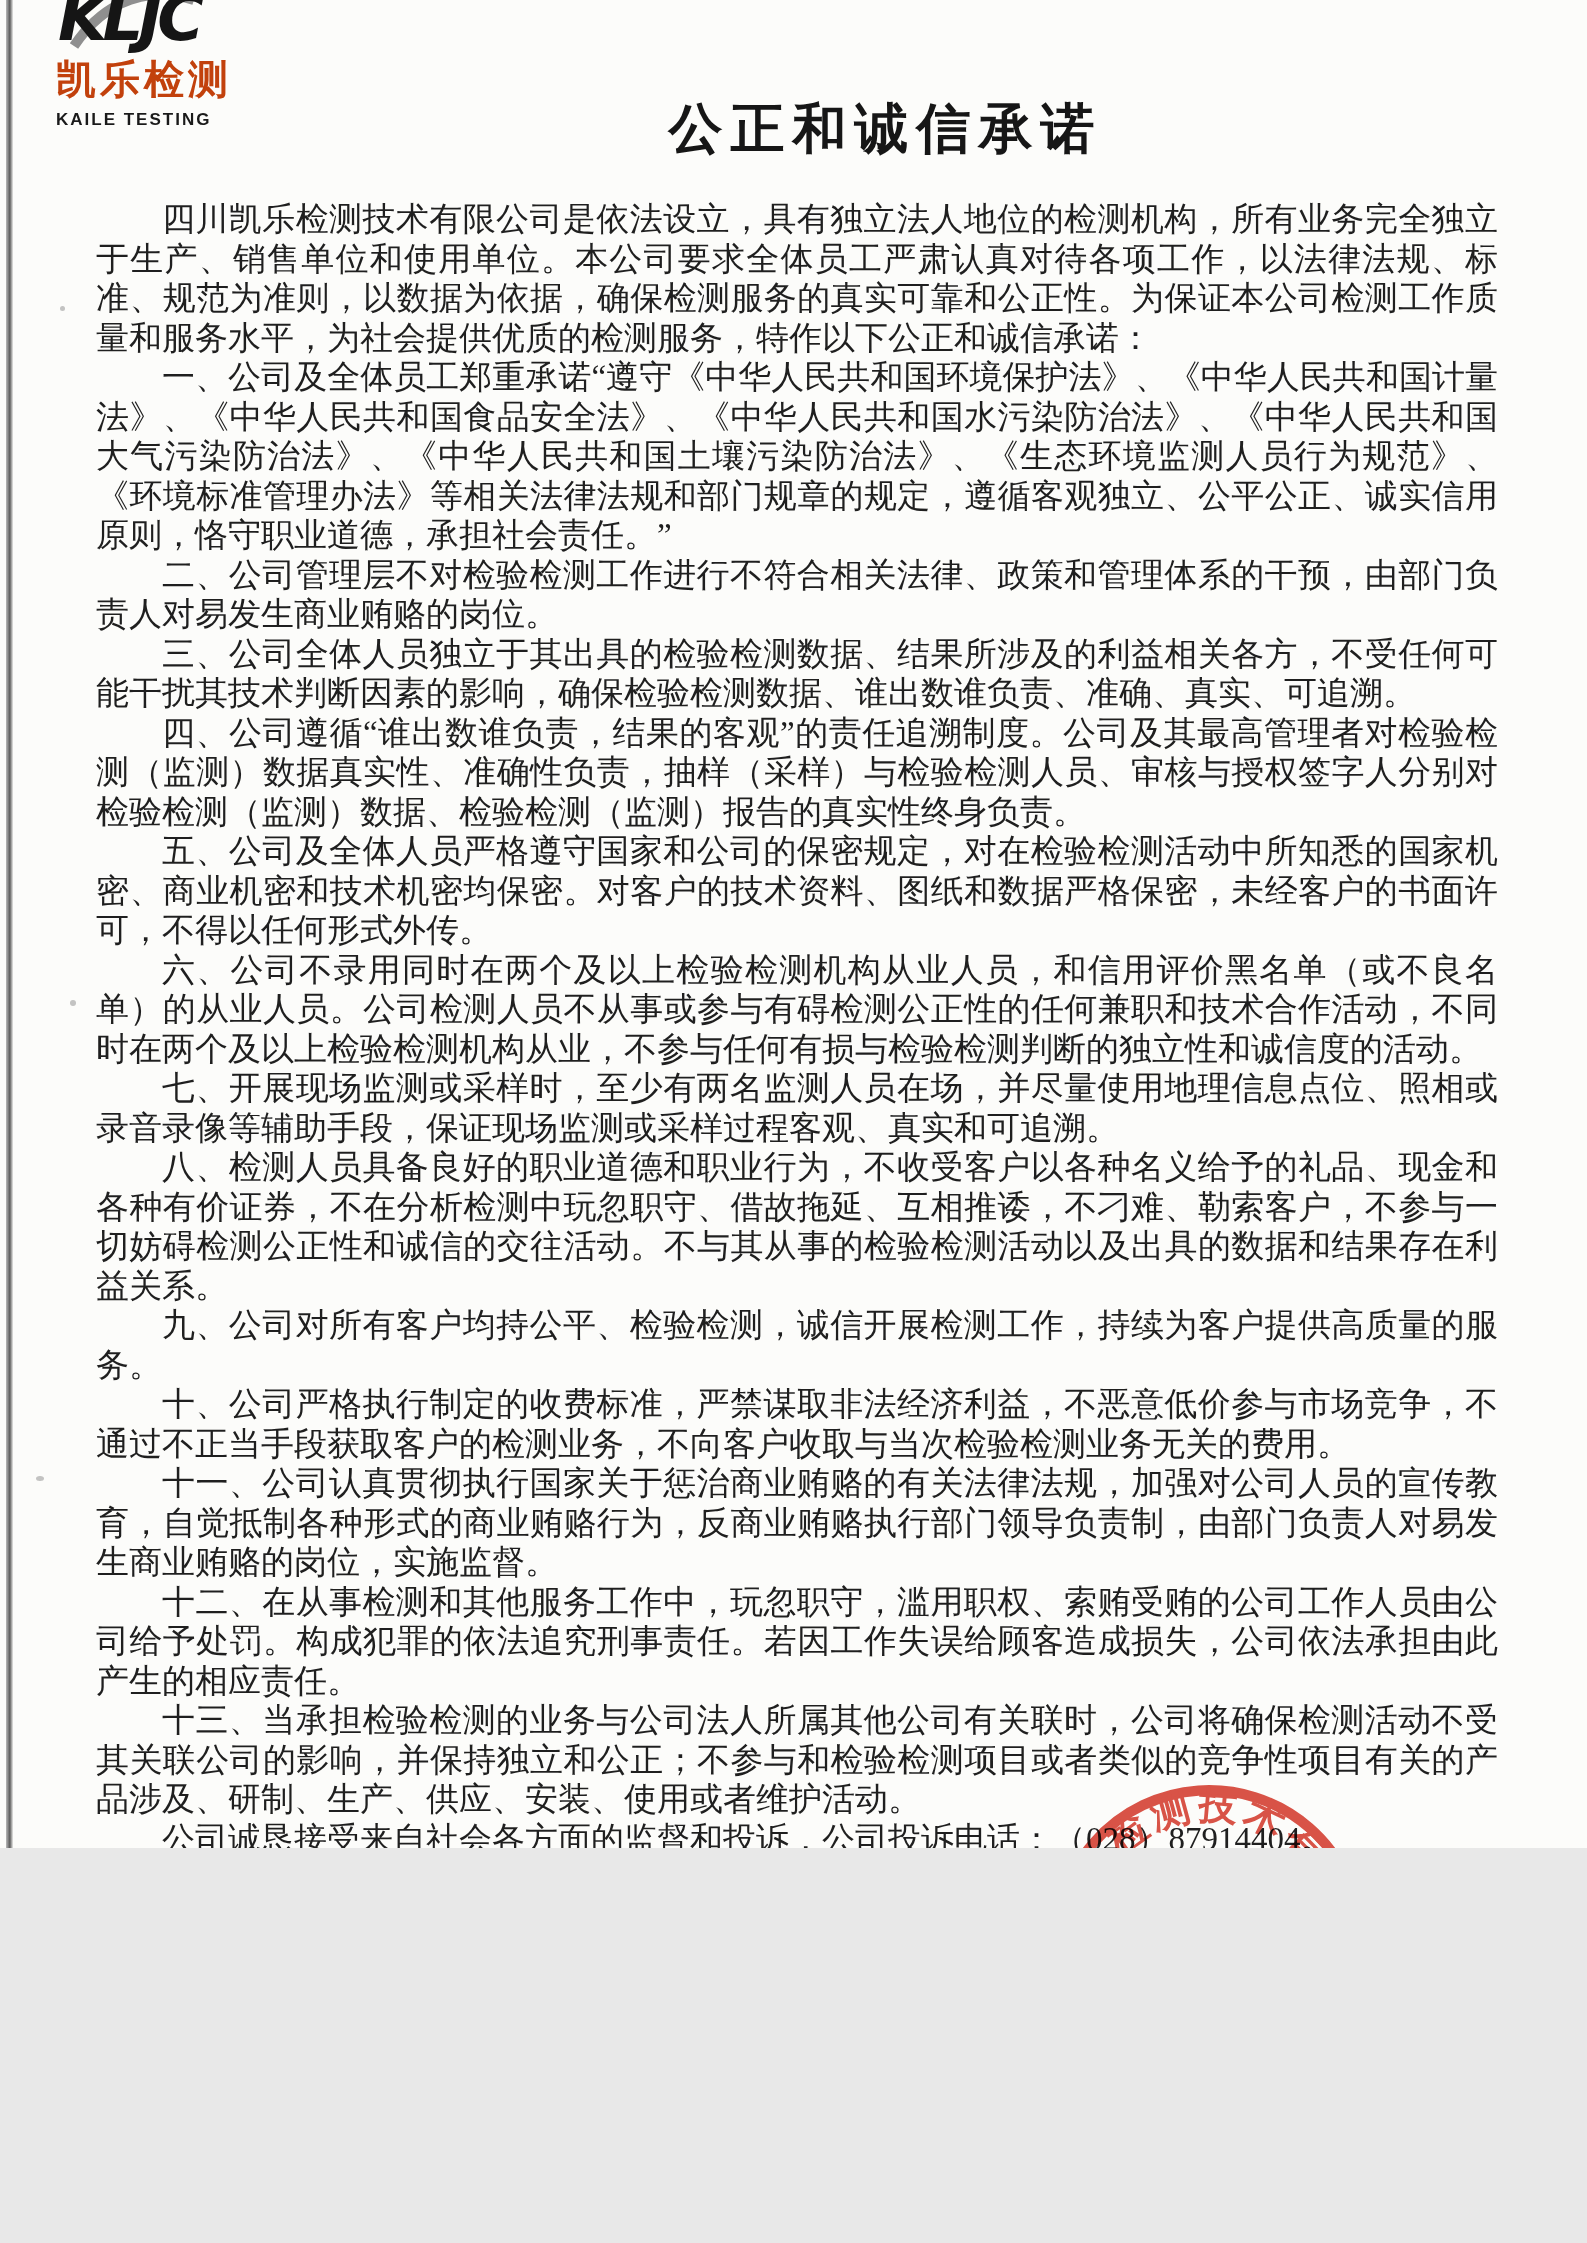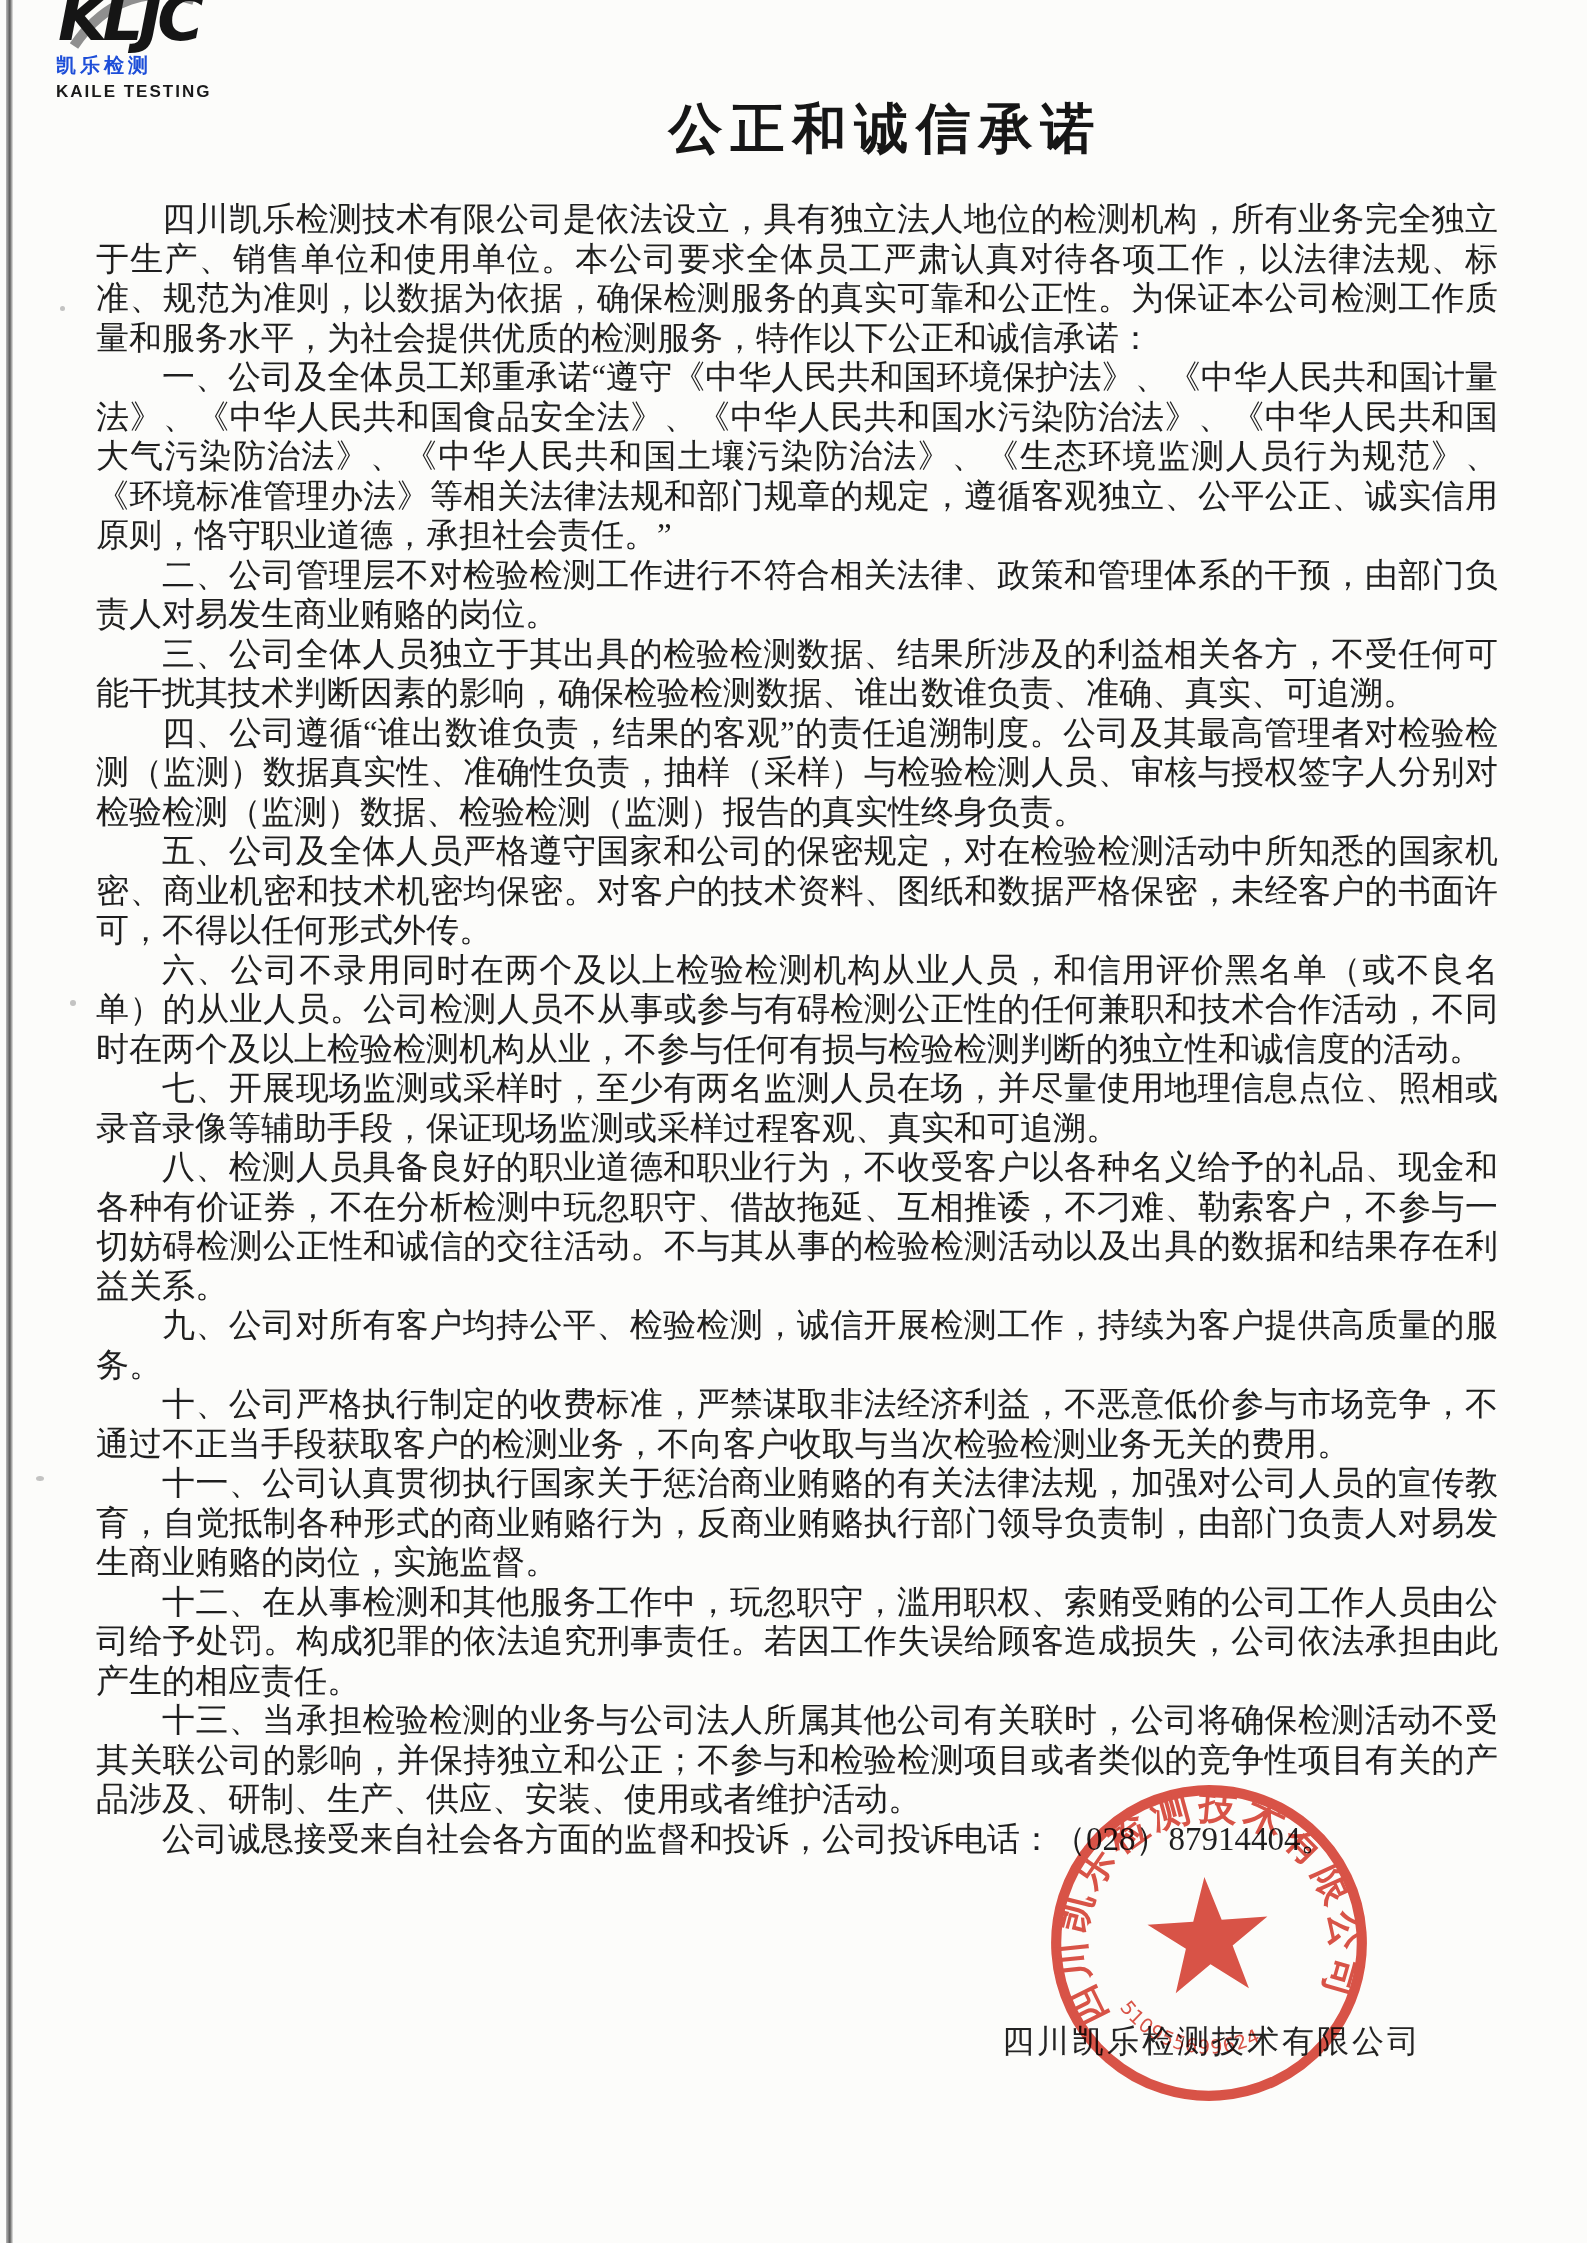--- a/index.html
+++ b/index.html
@@ -1,38 +1,38 @@
 <!DOCTYPE html>
 <html><head>
 <meta charset="utf-8">
 <style>
   html,body{margin:0;padding:0;background:#e8e8e8;}
   .page{
     position:relative;
-    width:1587px;height:2243px;
+    width:1587px;height:1848px;
     margin:0 auto;
     background:#fcfcfa;
     overflow:hidden;
     font-family:"Liberation Serif","DejaVu Serif",serif;
     color:#1f1f1f;
     text-decoration:underline;
   }
   .scan-edge{
     position:absolute;left:6px;top:0;width:7px;height:100%;
     background:linear-gradient(90deg,#b9b9b9 0%,#5a5a5a 55%,#e9e9e7 100%);
   }
   .speck{position:absolute;background:#8a8a8a;border-radius:50%;opacity:.5;}
 
   
   .logo{position:absolute;left:56px;top:-16px;width:190px;}
   .monogram-svg{overflow:visible;display:block;}
   .brand-cn{
     font-family:"Liberation Sans","DejaVu Sans",sans-serif;
-    font-weight:900;font-size:20px;letter-spacing:4px;
-    color:#1d4ed8;margin-top:2px;
+    font-weight:900;font-size:40px;letter-spacing:4px;
+    color:#c2410c;margin-top:2px;
   }
   .brand-en{
     font-family:"Liberation Sans","DejaVu Sans",sans-serif;
     font-weight:700;font-size:17px;letter-spacing:2px;
     color:#1a1a1a;margin-top:3px;
   }
 
   
   .title{
     position:absolute;top:86px;left:170px;width:1417px;

